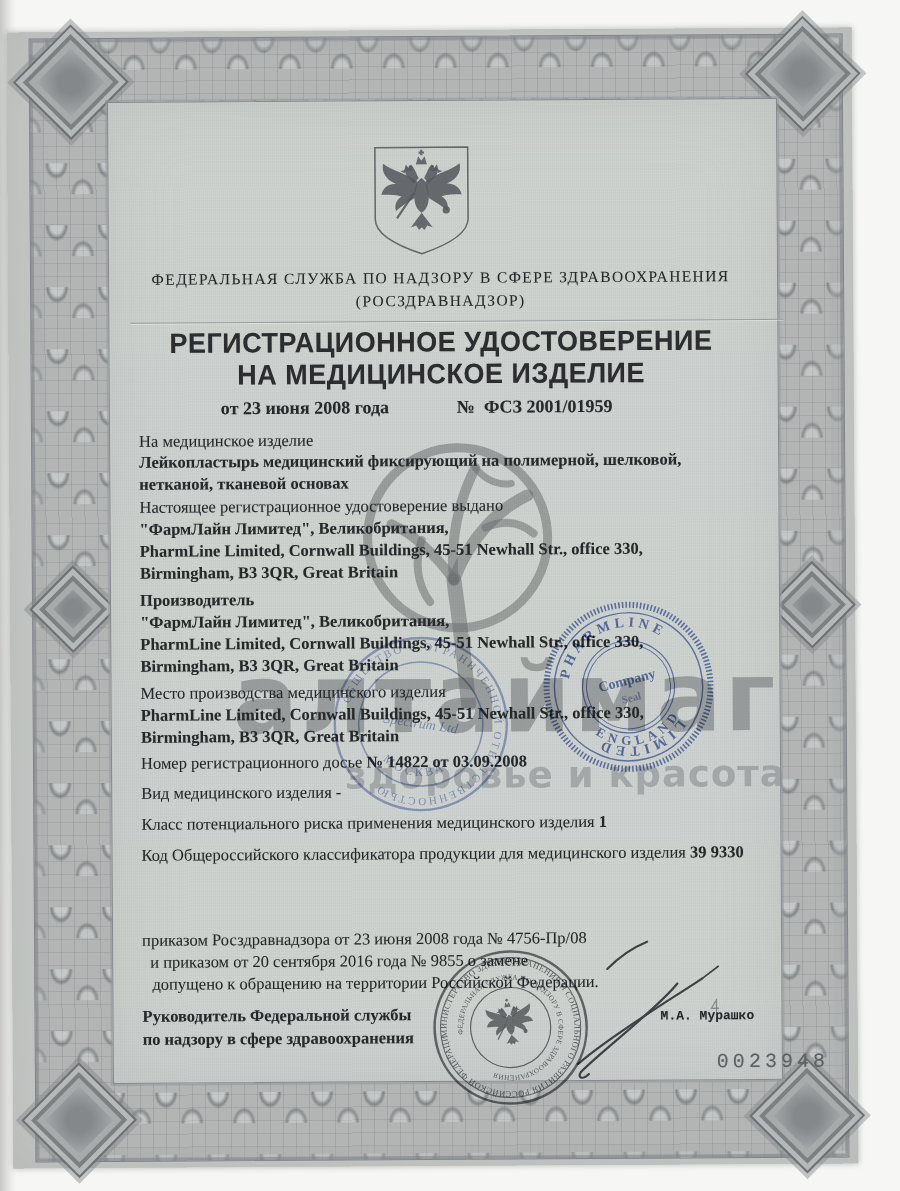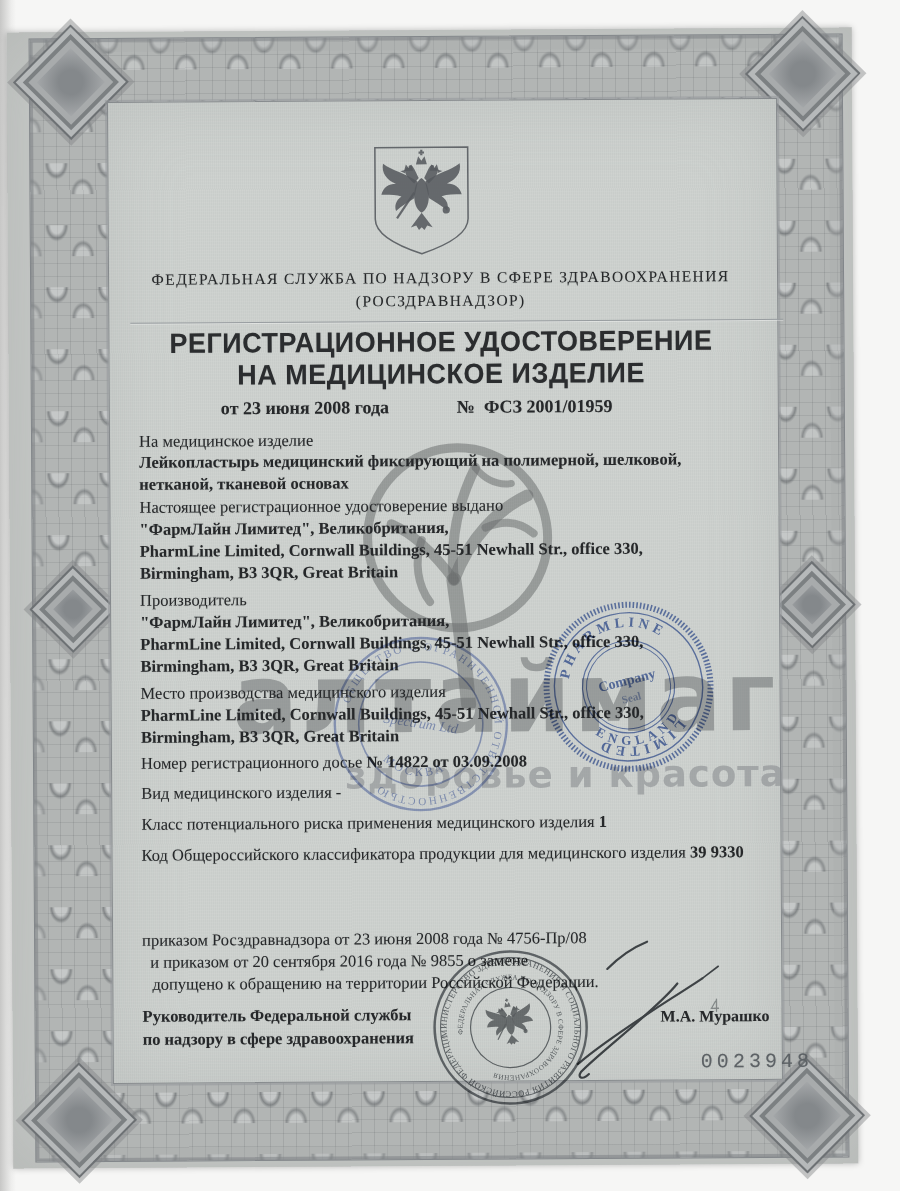--- a/index.html
+++ b/index.html
@@ -33,21 +33,21 @@
   .content{position:absolute;inset:0;z-index:3;}
   .ln{position:absolute;left:130px;font-size:16.5px;line-height:20px;white-space:nowrap;
       text-shadow:0 0 1px rgba(60,62,64,.25);}
   .b{font-weight:700;}
   .ctr{left:80px;width:705px;text-align:center;}
   .org{font-size:15.5px;letter-spacing:1.4px;}
   .ttl{font-family:"Liberation Sans",sans-serif;font-weight:700;font-size:27px;letter-spacing:.5px;
       color:#2b2d2f;transform:scaleY(1.04);}
   .dateline{font-size:18px;font-weight:700;white-space:pre;}
   .divider{position:absolute;left:122px;top:291px;width:653px;height:1px;background:#989da0;box-shadow:0 1px 0 rgba(255,255,255,.4);}
-  .sig-name{font-size:16px;}
+  .sig-name{font-size:13px;font-family:Liberation Mono, monospace;}
   .serial{font-family:"Liberation Mono",monospace;font-size:20px;letter-spacing:4px;color:#5d6266;}
   .wm{position:absolute;z-index:1;pointer-events:none;}
   .wm-brand{left:222px;top:612px;font-family:"DejaVu Sans",sans-serif;font-weight:700;font-size:97px;
       letter-spacing:3px;color:rgba(104,107,110,.52);}
   .wm-tag{left:334px;top:724px;font-family:"DejaVu Sans",sans-serif;font-weight:700;font-size:37px;
       letter-spacing:1px;color:rgba(138,142,145,.62);}
   svg.overlay{position:absolute;pointer-events:none;}
   .stamps{z-index:4;mix-blend-mode:multiply;}
   .wmz{z-index:1;mix-blend-mode:multiply;}
 </style>
@@ -118,42 +118,42 @@
 
     <div class="ln" style="top:400px;">На медицинское изделие</div>
     <div class="ln b" style="top:421px;">Лейкопластырь медицинский фиксирующий на полимерной, шелковой,</div>
     <div class="ln b" style="top:443px;">нетканой, тканевой основах</div>
 
     <div class="ln" style="top:466px;">Настоящее регистрационное удостоверение выдано</div>
     <div class="ln b" style="top:488px;">"ФармЛайн Лимитед", Великобритания,</div>
     <div class="ln b" style="top:510px;">PharmLine Limited, Cornwall Buildings, 45-51 Newhall Str., office 330,</div>
     <div class="ln b" style="top:532px;">Birmingham, B3 3QR, Great Britain</div>
 
-    <div class="ln" style="top:559px;">Производитель</div>
+    <div class="ln" style="top:559px;font-weight:bold;">Производитель</div>
     <div class="ln b" style="top:581px;">"ФармЛайн Лимитед", Великобритания,</div>
     <div class="ln b" style="top:603px;">PharmLine Limited, Cornwall Buildings, 45-51 Newhall Str., office 330,</div>
     <div class="ln b" style="top:625px;">Birmingham, B3 3QR, Great Britain</div>
 
     <div class="ln" style="top:652px;">Место производства медицинского изделия</div>
     <div class="ln b" style="top:674px;">PharmLine Limited, Cornwall Buildings, 45-51 Newhall Str., office 330,</div>
     <div class="ln b" style="top:696px;">Birmingham, B3 3QR, Great Britain</div>
 
     <div class="ln" style="top:722px;"><span>Номер регистрационного досье </span><span class="b">№ 14822 от 03.09.2008</span></div>
     <div class="ln" style="top:752px;"><span>Вид медицинского изделия </span><span>-</span></div>
     <div class="ln" style="top:783px;"><span>Класс потенциального риска применения медицинского изделия </span><span class="b">1</span></div>
     <div class="ln" style="top:814px;"><span>Код Общероссийского классификатора продукции для медицинского изделия </span><span class="b">39 9330</span></div>
 
     <div class="ln" style="top:899px;">приказом Росздравнадзора от 23 июня 2008 года № 4756-Пр/08</div>
     <div class="ln" style="top:921px;left:138px;">и приказом от 20 сентября 2016 года № 9855 о замене</div>
     <div class="ln" style="top:943px;left:140px;">допущено к обращению на территории Российской Федерации.</div>
 
     <div class="ln b" style="top:975px;">Руководитель Федеральной службы</div>
     <div class="ln b" style="top:998px;">по надзору в сфере здравоохранения</div>
     <div class="ln b sig-name" style="left:648px;top:978px;">М.А. Мурашко</div>
-    <div class="ln serial" style="left:688px;top:1024px;text-align:center;">0023948</div>
+    <div class="ln serial" style="left:704px;top:1024px;text-align:center;">0023948</div>
   </div>
 
   <svg class="overlay stamps" style="left:318px;top:602px;transform:rotate(9deg);" width="184" height="184" viewBox="0 0 184 184">
     <defs>
       <path id="arcC1" d="M92 92 m -74 0 a 74 74 0 1 1 148 0 a 74 74 0 1 1 -148 0"></path>
       <path id="arcC2" d="M40 92 a 52 52 0 0 0 104 0"></path>
     </defs>
     <g stroke="#5c74bd" fill="none" opacity=".55">
       <circle cx="92" cy="92" r="86" stroke-width="2.4"></circle>
       <circle cx="92" cy="92" r="62" stroke-width="1.6"></circle>

